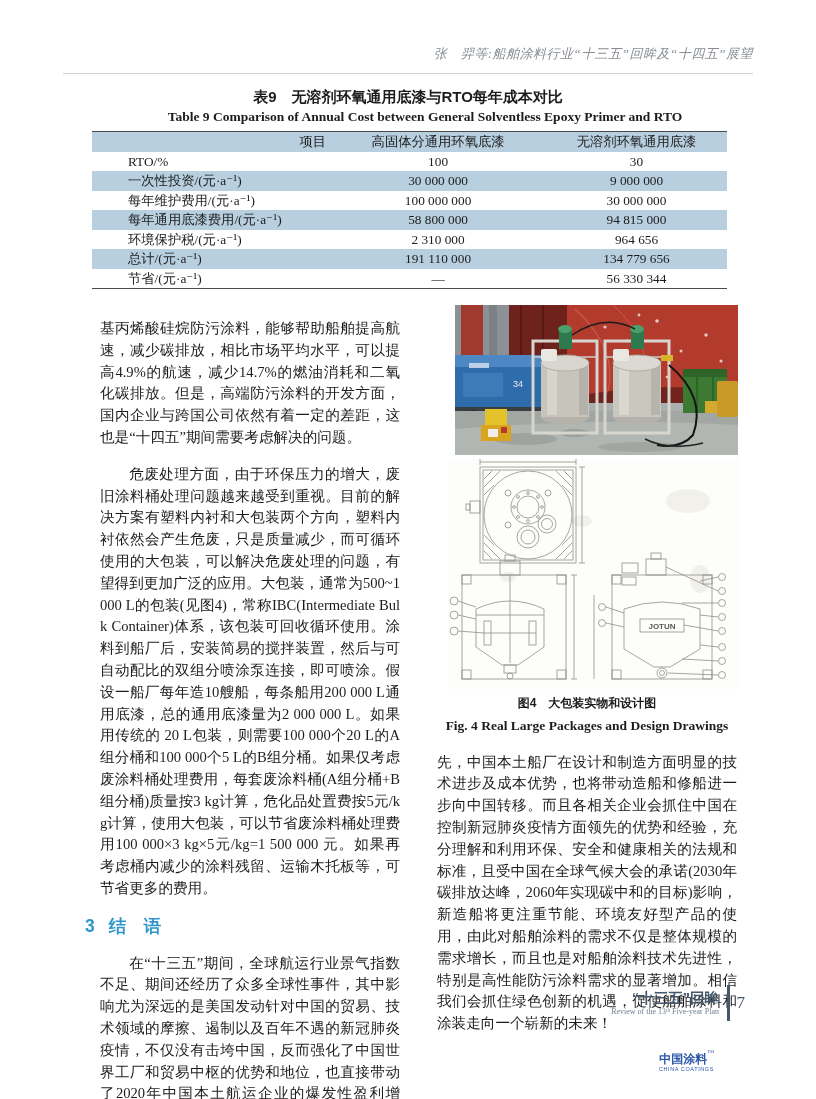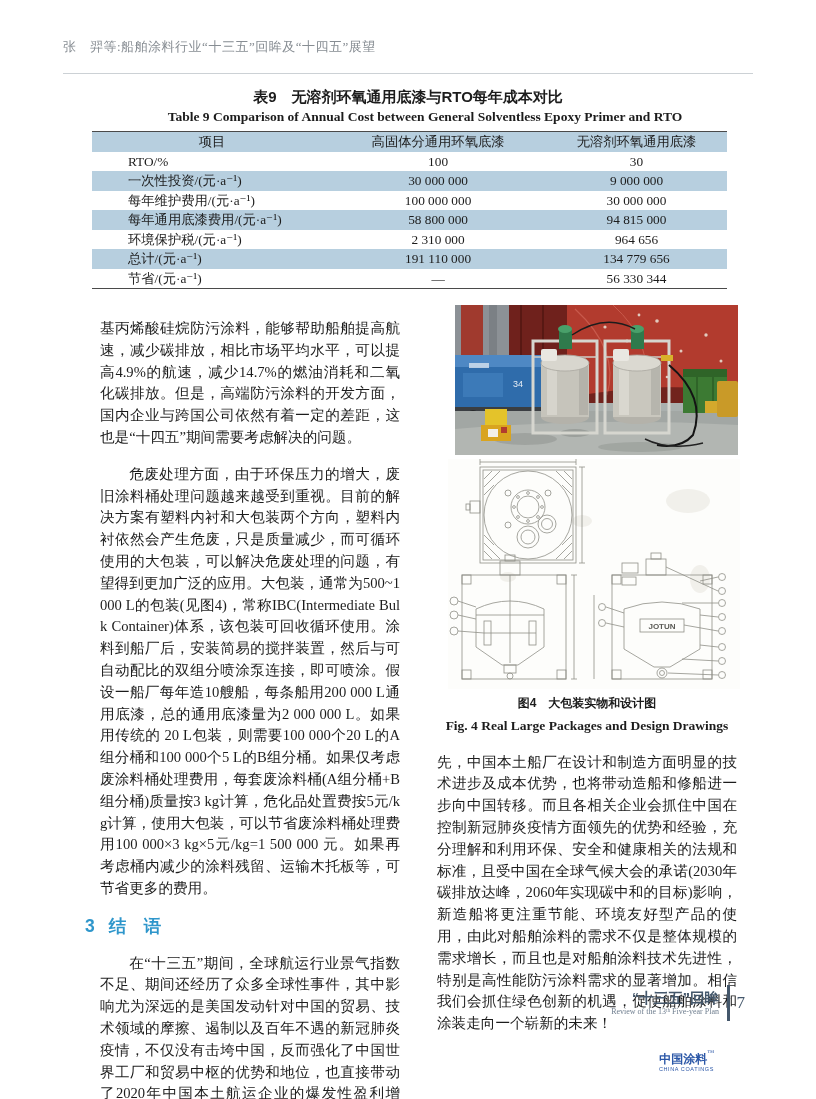--- a/index.html
+++ b/index.html
@@ -1,34 +1,34 @@
 <!DOCTYPE html>
 <html lang="zh"><head>
 <meta charset="utf-8">
 <style>
   html,body{margin:0;padding:0;background:#ffffff;}
   .page{position:relative;width:816px;height:1099px;background:#ffffff;overflow:hidden;
         font-family:"Liberation Serif","DejaVu Serif",serif;color:#1c1c1c;}
   
-  .running-title{position:absolute;top:38px;left:63px;right:63px;
-        font-size:13px;color:#878d93;letter-spacing:.5px;}
+  .running-title{position:absolute;top:45px;left:63px;right:63px;text-align:right;
+        font-size:13px;color:#878d93;letter-spacing:.5px;font-style:italic;}
   .header-rule{position:absolute;top:73px;left:63px;right:63px;height:1px;background:#ccd1d5;}
   
   .tbl-title-zh{position:absolute;top:88px;left:0;width:816px;text-align:center;
         font-size:15px;font-weight:bold;font-family:"Liberation Sans","DejaVu Sans",sans-serif;}
   .tbl-title-en{position:absolute;top:109px;left:17px;width:816px;text-align:center;
         font-size:13.5px;font-weight:bold;}
   
   table.cost{position:absolute;top:131px;left:92px;width:635px;border-collapse:collapse;
         font-size:13.3px;border-top:1.6px solid #4a4a4a;border-bottom:1.6px solid #4a4a4a;}
   table.cost th, table.cost td{font-weight:normal;padding:2px 4px;height:15.5px;line-height:15.5px;}
   table.cost thead tr{background:#b7cfdf;}
   table.cost tbody tr:nth-child(even){background:#b7cfdf;}
   table.cost .c-item{width:37.5%;text-align:left;padding-left:36px;}
-  table.cost th.c-item{text-align:center;padding-left:6px;}
+  table.cost th.c-item{text-align:right;padding-left:6px;}
   table.cost .c-v1{width:34%;text-align:center;}
   table.cost .c-v2{width:28.5%;text-align:center;}
   
   .col{position:absolute;top:303px;width:330px;font-size:14.6px;line-height:21.8px;
         text-align:justify;word-break:break-all;}
   .col-left{left:85px;}
   .col-right{left:422px;}
   .col p{margin:15px;}
   p.ind{text-indent:2em;}
   .sec-head{margin:16px 0 10px 0;font-family:"Liberation Sans","DejaVu Sans",sans-serif;

